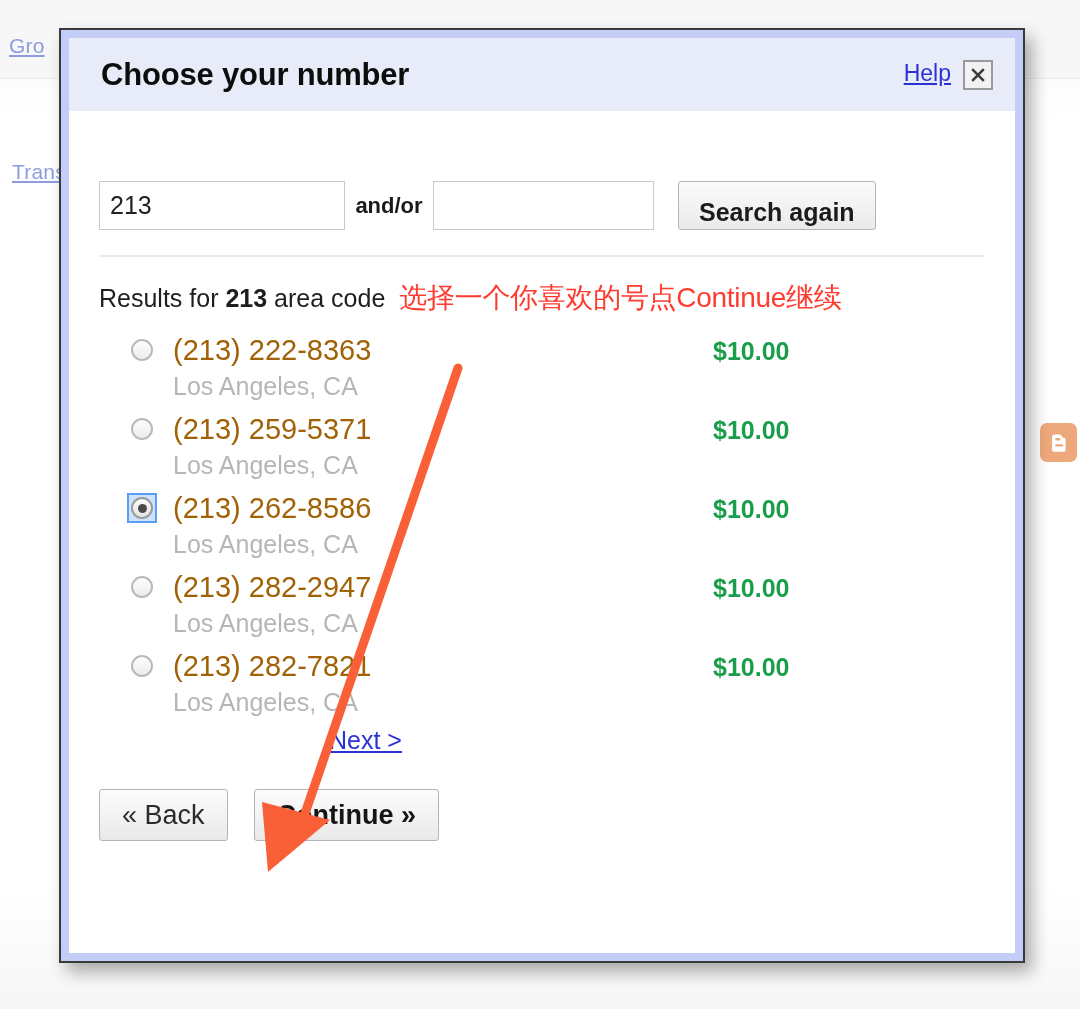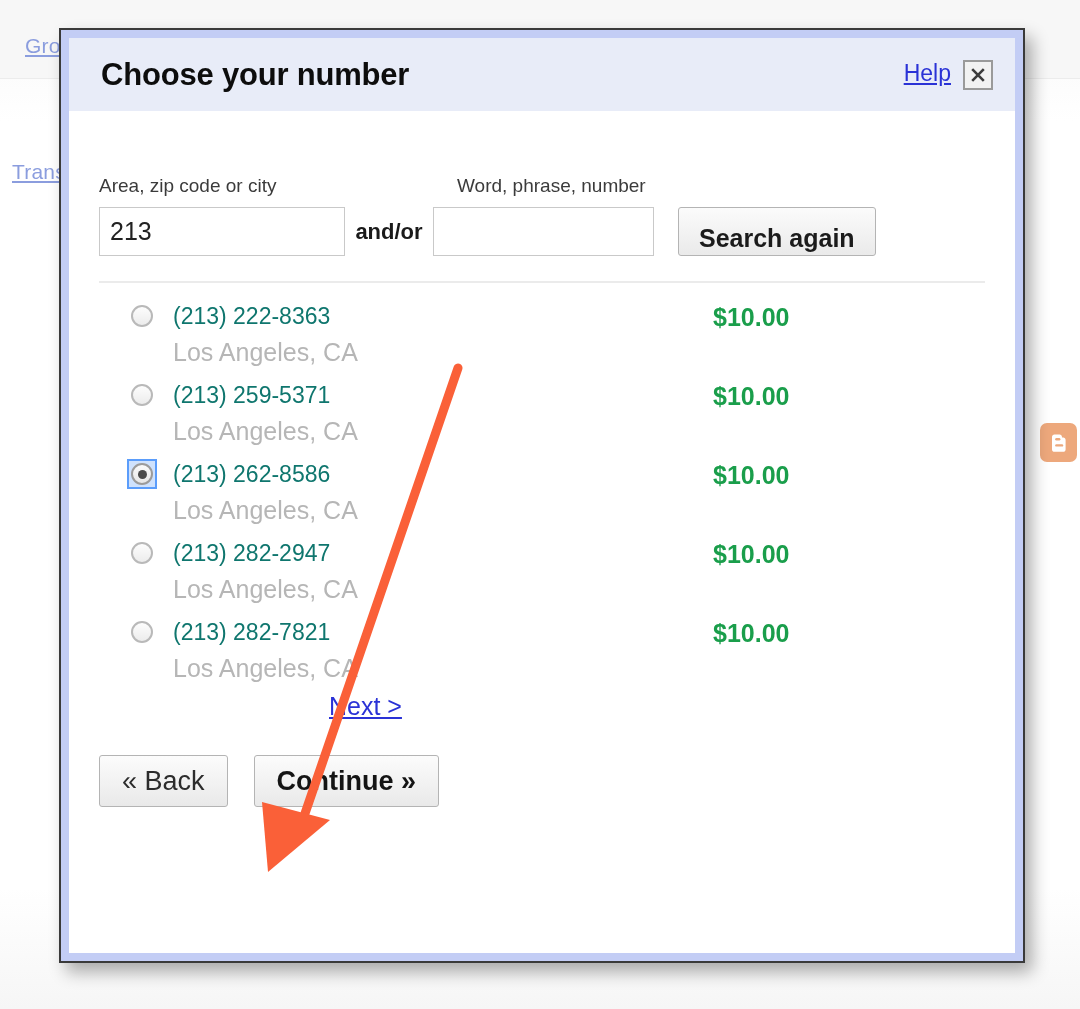--- a/index.html
+++ b/index.html
@@ -31,21 +31,21 @@
     border-bottom: 1px solid #ececec;
   }
   .bg-link {
     position: absolute;
     font-size: 21px;
     color: #8b9dde;
     text-decoration: underline;
     white-space: nowrap;
     letter-spacing: .2px;
   }
-  #bg-link-groups { left: 25px; top: 34px; }
+  #bg-link-groups { left: 9px; top: 34px; }
   #bg-link-transfer { left: 12px; top: 160px; }
 
   #blogger-badge {
     position: absolute;
     left: 1040px;
     top: 423px;
     width: 37px;
     height: 39px;
     border-radius: 7px;
     background: #eda87c;
@@ -257,22 +257,22 @@
     justify-content: center;
   }
   .radio-dot {
     width: 9px;
     height: 9px;
     border-radius: 50%;
     background: #4a4a4a;
   }
   .result-main { flex: 0 0 540px; }
   .result-number {
-    font-size: 23px;
-    color: #0f766e;
+    font-size: 29px;
+    color: #a16207;
     line-height: 38px;
   }
   .result-location {
     font-size: 25px;
     color: #b6b6b6;
     line-height: 34px;
   }
   .result-price {
     font-size: 25px;
     font-weight: bold;
@@ -348,36 +348,37 @@
           <svg width="18" height="18" viewBox="0 0 18 18" aria-hidden="true">
             <path d="M3.2 3.2 L14.8 14.8 M14.8 3.2 L3.2 14.8" stroke="#3c3c3c" stroke-width="2.6" stroke-linecap="butt"></path>
           </svg>
         </div>
       </div>
     </div>
 
     <div id="dialog-body">
 
       <div id="search-area">
-        <div id="search-labels">
-          <div class="field-label" id="label-area">Area, zip code or city</div>
-          <div id="label-spacer"></div>
-          <div class="field-label" id="label-word">Word, phrase, number</div>
-        </div>
 
         <div id="search-controls">
           <input class="text-input" id="area-input" type="text" value="213" style="">
           <div id="and-or-label">and/or</div>
           <input class="text-input" id="word-input" type="text" value="" style="">
           <button id="search-again-button">Search again</button>
         </div>
       </div>
 
       <div id="divider"></div>
 
+      <div id="results-header">
+        <div id="results-title">
+          <span>Results for </span><b>213</b><span> area code</span>
+        </div>
+        <div id="annotation-text">选择一个你喜欢的号点Continue继续</div>
+      </div>
 
       <div id="results-list">
           <div class="result-row">
             <div class="radio-cell">
               <div class="radio"></div>
             </div>
             <div class="result-main">
               <div class="result-number">(213) 222-8363</div>
               <div class="result-location">Los Angeles, CA</div>
             </div>

